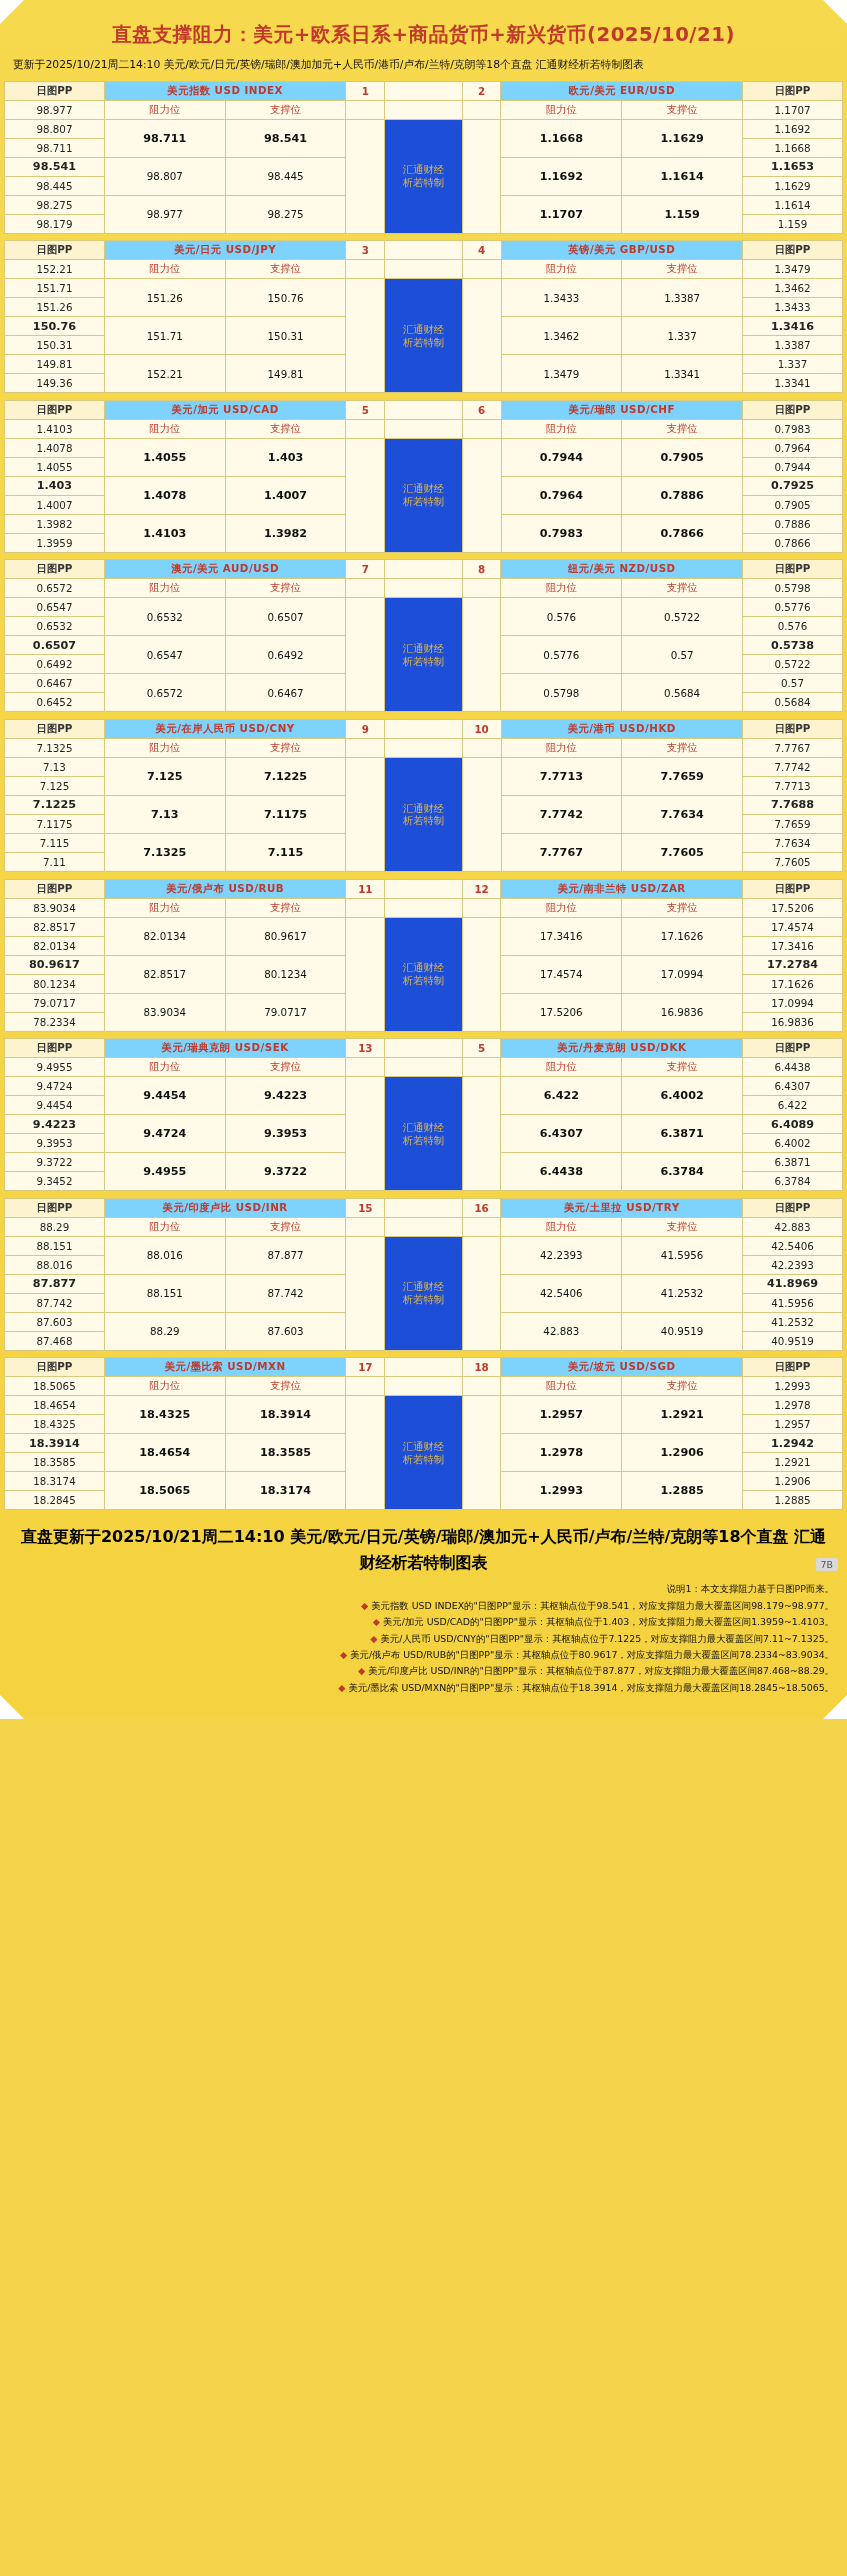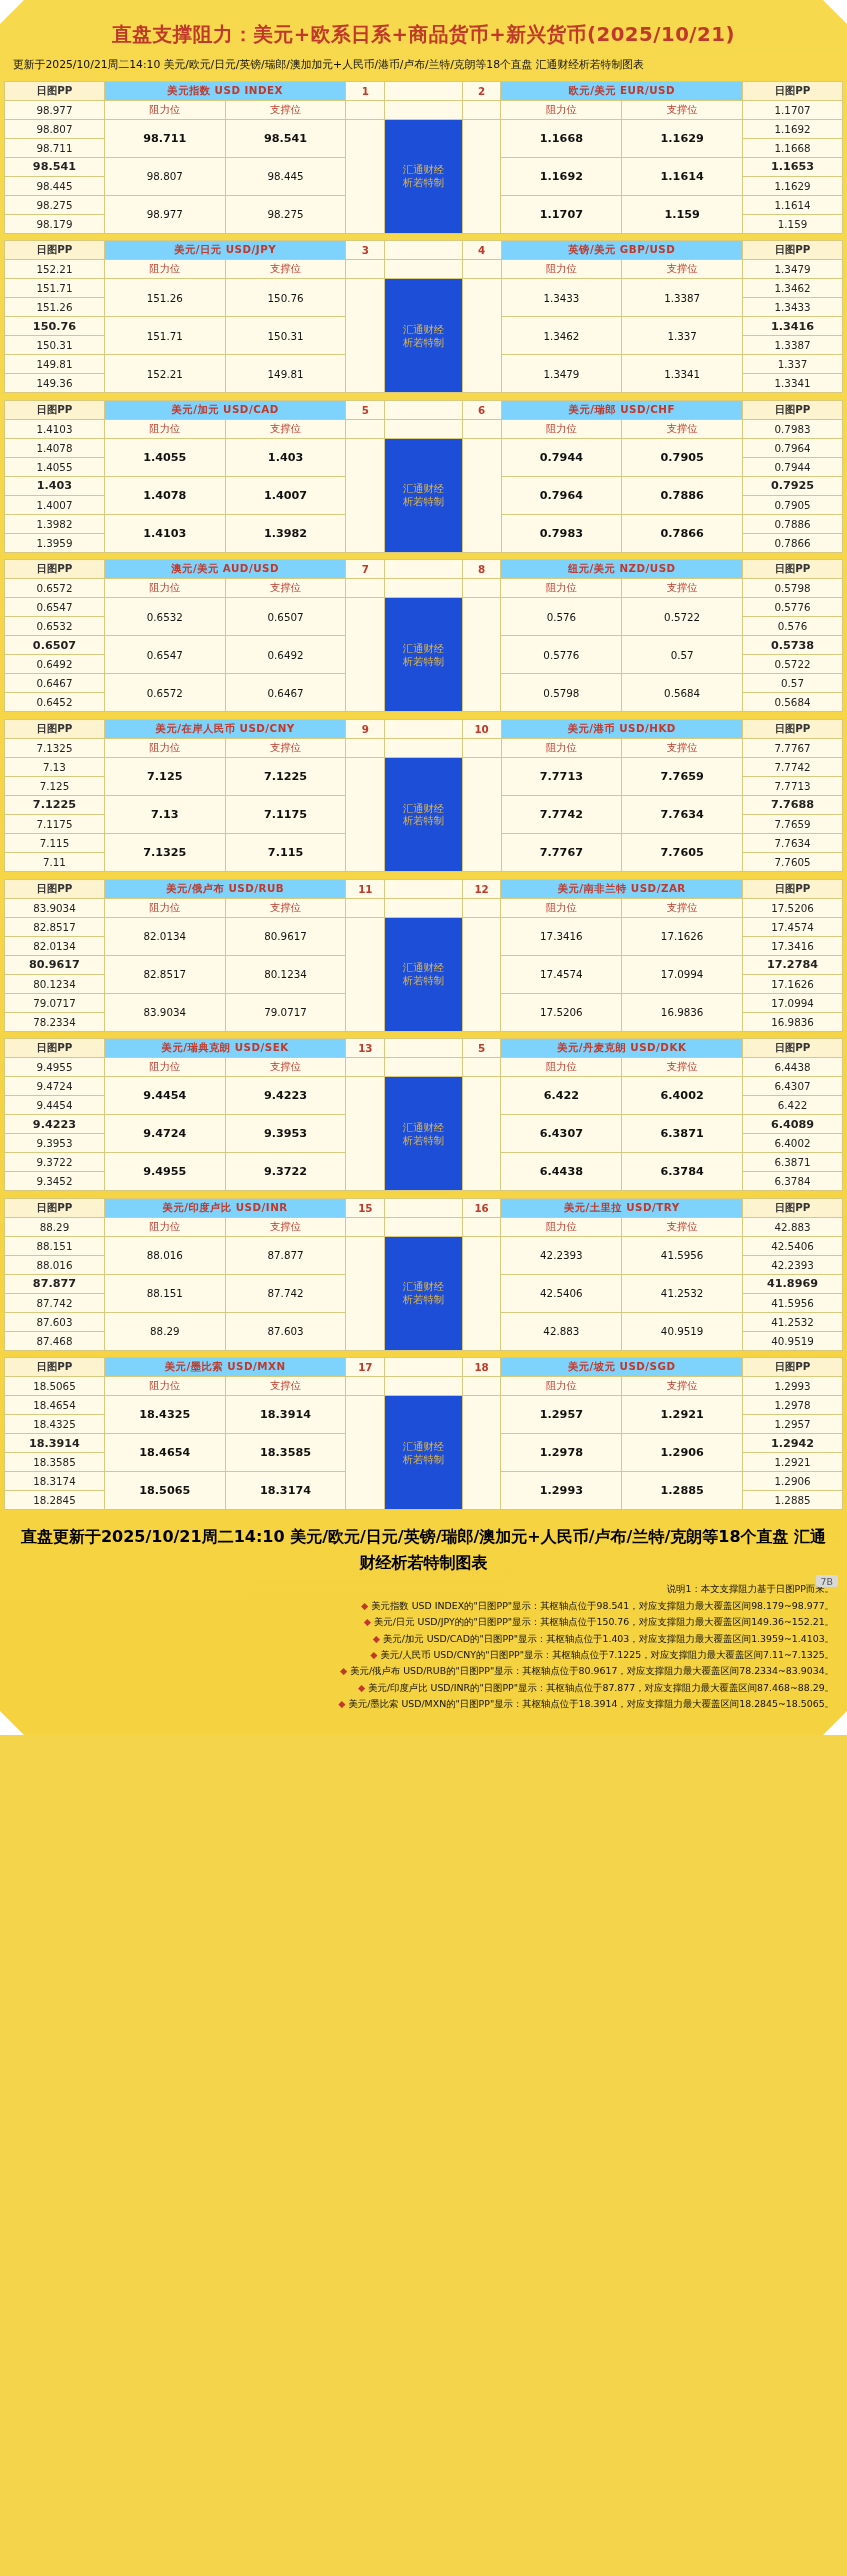--- a/index.html
+++ b/index.html
@@ -811,21 +811,20 @@
           </tr>
         </tbody>
       </table>
     </div>
 
   <div class="footer">直盘更新于2025/10/21周二14:10  美元/欧元/日元/英镑/瑞郎/澳加元+人民币/卢布/兰特/克朗等18个直盘  汇通财经析若特制图表</div>
 
   <div class="notes" id="notes-root">
       <div>说明1：本文支撑阻力基于日图PP而来。</div>
       <div><span class="red">◆</span> 美元指数 USD INDEX的"日图PP"显示：其枢轴点位于98.541，对应支撑阻力最大覆盖区间98.179~98.977。</div>
-      <div><span class="red">◆</span> 美元/日元 USD/JPY的的"日图PP"显示：其枢轴点位于150.76，对应支撑阻力最大覆盖区间149.36~152.21。</div>
       <div><span class="red">◆</span> 美元/加元 USD/CAD的"日图PP"显示：其枢轴点位于1.403，对应支撑阻力最大覆盖区间1.3959~1.4103。</div>
       <div><span class="red">◆</span> 美元/人民币 USD/CNY的"日图PP"显示：其枢轴点位于7.1225，对应支撑阻力最大覆盖区间7.11~7.1325。</div>
       <div><span class="red">◆</span> 美元/俄卢布 USD/RUB的"日图PP"显示：其枢轴点位于80.9617，对应支撑阻力最大覆盖区间78.2334~83.9034。</div>
       <div><span class="red">◆</span> 美元/印度卢比 USD/INR的"日图PP"显示：其枢轴点位于87.877，对应支撑阻力最大覆盖区间87.468~88.29。</div>
       <div><span class="red">◆</span> 美元/墨比索 USD/MXN的"日图PP"显示：其枢轴点位于18.3914，对应支撑阻力最大覆盖区间18.2845~18.5065。</div>
     </div>
 
   <div class="badge-tb">7B</div>
 </div>
 

